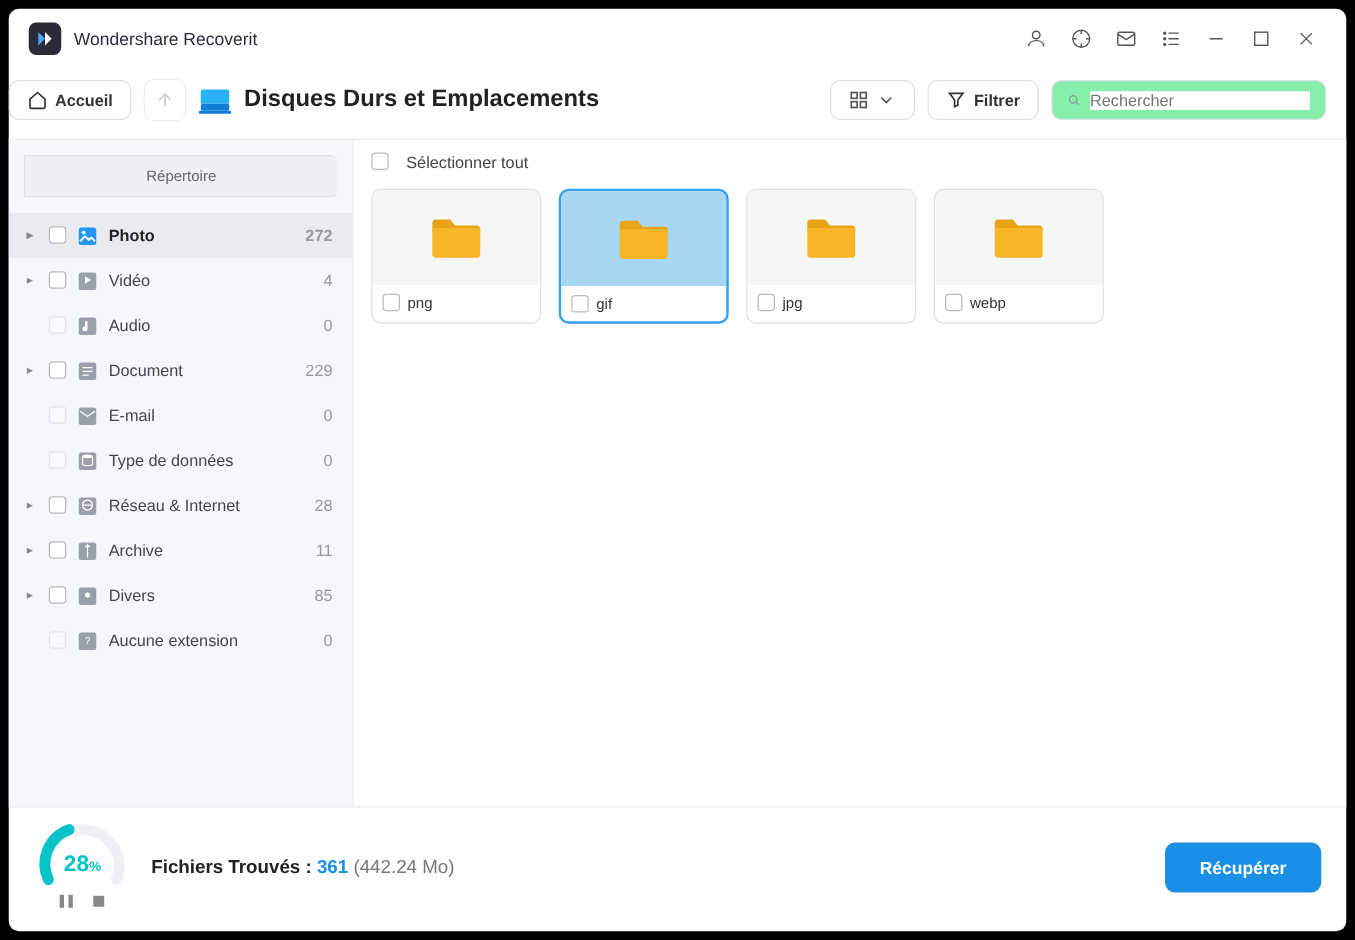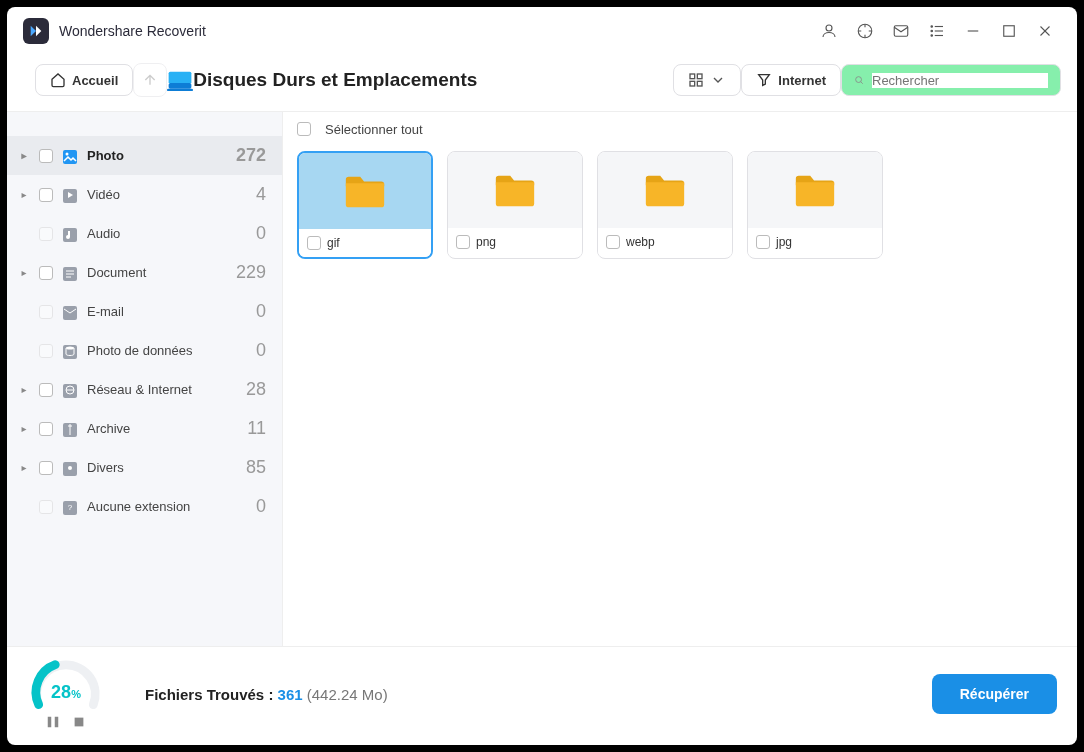--- a/index.html
+++ b/index.html
@@ -7,21 +7,21 @@
 .window { background: #fff; margin: 7px; border-radius: 8px; height: 738px; display: flex; flex-direction: column; }
 
 .titlebar { display: flex; align-items: center; padding: 10px 16px; height: 48px; }
 .app-logo { width: 26px; height: 26px; background: #2b2b3a; border-radius: 6px; display: flex; align-items: center; justify-content: center; margin-right: 10px; }
 .app-logo svg { width: 16px; height: 16px; }
 .app-title { font-size: 14px; color: #2b2b3a; font-weight: 500; }
 .titlebar-spacer { flex: 1; }
 .titlebar-btn { width: 32px; height: 32px; display: flex; align-items: center; justify-content: center; cursor: pointer; color: #555; margin-left: 4px; }
 .titlebar-btn svg { width: 18px; height: 18px; stroke: #555; fill: none; stroke-width: 1.5; }
 
-.toolbar { display: flex; align-items: center; padding: 8px 16px 14px 28px; gap: 0; }
+.toolbar { display: flex; align-items: center; padding: 8px 16px 14px 0; gap: 10px; }
 .btn { display: inline-flex; align-items: center; gap: 6px; padding: 7px 14px; border: 1px solid #e0e0e4; border-radius: 8px; background: #fff; font-size: 13px; color: #333; cursor: pointer; font-weight: 600; }
 .btn svg { width: 16px; height: 16px; }
 .btn-icon { padding: 8px; }
 .btn-disabled { opacity: 0.5; }
 .breadcrumb-icon { width: 26px; height: 20px; }
 .breadcrumb-label { font-weight: 700; font-size: 19px; color: #222; }
 .toolbar-spacer { flex: 1; }
 .search-box { display: flex; align-items: center; gap: 8px; padding: 7px 12px; border: 1px solid #e0e0e4; border-radius: 8px; background: #86efac; width: 220px; }
 .search-box input { border: none; outline: none; font-size: 13px; flex: 1; color: #333; }
 .search-box svg { width: 16px; height: 16px; stroke: #888; fill: none; stroke-width: 2; }
@@ -37,21 +37,21 @@
 .tree { flex: 1; overflow: auto; }
 .tree-item { display: flex; align-items: center; padding: 9px 16px 9px 10px; font-size: 13px; color: #444; cursor: pointer; }
 .tree-item.selected { background: #e9ebef; font-weight: 700; color: #222; }
 .tree-chevron { width: 14px; display: flex; justify-content: center; color: #888; font-size: 10px; }
 .tree-checkbox { width: 14px; height: 14px; border: 1.5px solid #bbb; border-radius: 3px; margin: 0 8px; background: #fff; }
 .tree-checkbox.faded { opacity: 0.4; border-color: #ccc; }
 .tree-icon { width: 18px; height: 18px; margin-right: 8px; border-radius: 3px; display: flex; align-items: center; justify-content: center; }
 .tree-icon svg { width: 18px; height: 18px; }
 .tree-item.selected .tree-icon svg rect { fill: #2196f3; }
 .tree-label { flex: 1; }
-.tree-count { color: #999; font-size: 18px; }
+.tree-count { color: #999; font-size: 13px; }
 
 .content { flex: 1; display: flex; flex-direction: column; background: #fff; border-left: 1px solid #eee; }
 .content-header { display: flex; align-items: flex-start; padding: 10px 14px; gap: 8px; }
 .content-header .tree-checkbox { margin: 0 6px 0 0; }
 .content-header-label { font-size: 13px; color: #444; }
 .grid { display: flex; flex-wrap: wrap; gap: 14px; padding: 4px 14px; }
 .card { width: 136px; border: 1px solid #e0e0e4; border-radius: 8px; overflow: hidden; cursor: pointer; background: #fff; }
 .card.selected { border: 2px solid #34a0f4; }
 .card-thumb { height: 76px; background: #f5f6f8; display: flex; align-items: center; justify-content: center; }
 .card.selected .card-thumb { background: #a7d7f2; }
@@ -61,21 +61,21 @@
 
 .footer { display: flex; align-items: center; padding: 8px 20px 12px 20px; gap: 16px; border-top: 1px solid #eee; }
 .progress-ring { position: relative; width: 78px; height: 50px; }
 .progress-ring svg { width: 78px; height: 78px; position: absolute; top: -4px; left: 0; }
 .progress-pct { position: absolute; left: 0; right: 0; bottom: 2px; text-align: center; font-size: 18px; font-weight: 700; color: #05c3c8; }
 .progress-pct small { font-size: 11px; }
 .playback { display: flex; gap: 12px; align-items: center; margin-top: 8px; }
 .pb-btn { cursor: pointer; color: #777; }
 .pb-btn svg { width: 14px; height: 14px; fill: #888; }
 .footer-mid { flex: 1; display: flex; flex-direction: column; gap: 10px; }
-.found-line { font-size: 15px; font-weight: 700; color: #222; margin-left: 24px; }
+.found-line { font-size: 15px; font-weight: 700; color: #222; }
 .found-count { color: #1a8fe6; }
 .found-size { color: #777; font-weight: 500; }
 .scan-modes { display: flex; align-items: center; gap: 8px; }
 .mode-pill { display: inline-flex; align-items: center; gap: 6px; padding: 5px 12px; border: 1px solid #e0e0e4; border-radius: 16px; font-size: 12px; color: #444; cursor: pointer; }
 .mode-pill svg { width: 14px; height: 14px; stroke: #666; fill: none; stroke-width: 1.8; }
 .mode-divider { width: 1px; height: 18px; background: #ddd; margin: 0 6px; }
 .ip-info { font-size: 11px; color: #aaa; }
 .recover-btn { background: #1a8fe6; color: #fff; border: none; border-radius: 8px; padding: 12px 28px; font-size: 14px; font-weight: 600; cursor: pointer; }
 
 .folder-svg { width: 46px; height: 40px; }
@@ -170,34 +170,35 @@
           <rect x="14" y="14" width="7" height="7"></rect>
         </svg>
       <svg viewBox="0 0 24 24" width="10" height="10" fill="none" stroke="#555" stroke-width="2">
           <path d="M6 9l6 6 6-6"></path>
         </svg>
     </button>
     <button class="btn">
       <svg viewBox="0 0 24 24" fill="none" stroke="#333" stroke-width="2">
           <path d="M4 4h16l-6 8v6l-4 2v-8z"></path>
         </svg>
-      <span>Internet</span>
+      <span>Filtrer</span>
     </button>
     <div class="search-box">
       <svg viewBox="0 0 24 24">
           <circle cx="11" cy="11" r="7"></circle>
           <line x1="21" y1="21" x2="16" y2="16"></line>
         </svg>
       <input type="text" placeholder="Rechercher" style="">
     </div>
   </div>
 
   <div class="body">
     <div class="sidebar">
       <div class="sidebar-tabs">
+        <div class="sidebar-tab">Répertoire</div>
       </div>
       <div class="tree" id="tree">
           <div class="tree-item selected">
     <span class="tree-chevron">▸</span>
     <span class="tree-checkbox "></span>
     <span class="tree-icon">
               <svg viewBox="0 0 18 18">
                 <rect x="2" y="3" width="14" height="14" rx="2" fill="#2196f3"></rect>
                 <circle cx="6" cy="7" r="1.5" fill="#fff"></circle>
                 <path d="M3 14l4-4 3 3 2-2 3 3" stroke="#fff" stroke-width="1.5" fill="none"></path>
@@ -259,21 +260,21 @@
           <div class="tree-item">
     <span class="tree-chevron"></span>
     <span class="tree-checkbox faded"></span>
     <span class="tree-icon">
               <svg viewBox="0 0 18 18">
                 <rect x="2" y="3" width="14" height="14" rx="2" fill="#9aa0ab"></rect>
                 <ellipse cx="9" cy="6" rx="4" ry="1.5" fill="#fff"></ellipse>
                 <path d="M5 6v6c0 1 2 1.5 4 1.5s4-.5 4-1.5V6" stroke="#fff" fill="none"></path>
               </svg>
             </span>
-    <span class="tree-label">Photo de données</span>
+    <span class="tree-label">Type de données</span>
     <span class="tree-count">0</span>
           </div>
           <div class="tree-item">
     <span class="tree-chevron">▸</span>
     <span class="tree-checkbox "></span>
     <span class="tree-icon">
               <svg viewBox="0 0 18 18">
                 <rect x="2" y="3" width="14" height="14" rx="2" fill="#9aa0ab"></rect>
                 <circle cx="9" cy="9" r="4" stroke="#fff" fill="none"></circle>
                 <line x1="5" y1="9" x2="13" y2="9" stroke="#fff"></line>
@@ -321,20 +322,32 @@
           </div>
         </div>
     </div>
 
     <div class="content">
       <div class="content-header">
         <span class="tree-checkbox"></span>
         <span class="content-header-label">Sélectionner tout</span>
       </div>
       <div class="grid" id="grid">
+          <div class="card">
+    <div class="card-thumb">
+              <svg class="folder-svg" viewBox="0 0 48 40">
+                <path d="M4 8a3 3 0 013-3h12l4 5h18a3 3 0 013 3v2H4z" fill="#e6a416"></path>
+                <path d="M4 12h40v22a3 3 0 01-3 3H7a3 3 0 01-3-3z" fill="#f7b528"></path>
+              </svg>
+            </div>
+    <div class="card-footer">
+      <span class="tree-checkbox"></span>
+      <span class="card-label">png</span>
+    </div>
+          </div>
           <div class="card selected">
     <div class="card-thumb">
               <svg class="folder-svg" viewBox="0 0 48 40">
                 <path d="M4 8a3 3 0 013-3h12l4 5h18a3 3 0 013 3v2H4z" fill="#e6a416"></path>
                 <path d="M4 12h40v22a3 3 0 01-3 3H7a3 3 0 01-3-3z" fill="#f7b528"></path>
               </svg>
             </div>
     <div class="card-footer">
       <span class="tree-checkbox"></span>
       <span class="card-label">gif</span>
@@ -342,45 +355,33 @@
           </div>
           <div class="card">
     <div class="card-thumb">
               <svg class="folder-svg" viewBox="0 0 48 40">
                 <path d="M4 8a3 3 0 013-3h12l4 5h18a3 3 0 013 3v2H4z" fill="#e6a416"></path>
                 <path d="M4 12h40v22a3 3 0 01-3 3H7a3 3 0 01-3-3z" fill="#f7b528"></path>
               </svg>
             </div>
     <div class="card-footer">
       <span class="tree-checkbox"></span>
-      <span class="card-label">png</span>
+      <span class="card-label">jpg</span>
     </div>
           </div>
           <div class="card">
     <div class="card-thumb">
               <svg class="folder-svg" viewBox="0 0 48 40">
                 <path d="M4 8a3 3 0 013-3h12l4 5h18a3 3 0 013 3v2H4z" fill="#e6a416"></path>
                 <path d="M4 12h40v22a3 3 0 01-3 3H7a3 3 0 01-3-3z" fill="#f7b528"></path>
               </svg>
             </div>
     <div class="card-footer">
       <span class="tree-checkbox"></span>
       <span class="card-label">webp</span>
-    </div>
-          </div>
-          <div class="card">
-    <div class="card-thumb">
-              <svg class="folder-svg" viewBox="0 0 48 40">
-                <path d="M4 8a3 3 0 013-3h12l4 5h18a3 3 0 013 3v2H4z" fill="#e6a416"></path>
-                <path d="M4 12h40v22a3 3 0 01-3 3H7a3 3 0 01-3-3z" fill="#f7b528"></path>
-              </svg>
-            </div>
-    <div class="card-footer">
-      <span class="tree-checkbox"></span>
-      <span class="card-label">jpg</span>
     </div>
           </div>
         </div>
     </div>
   </div>
 
   <div class="footer">
     <div style="display:flex;flex-direction:column;align-items:center;gap:2px">
       <div class="progress-ring">
         <svg viewBox="0 0 80 80">

